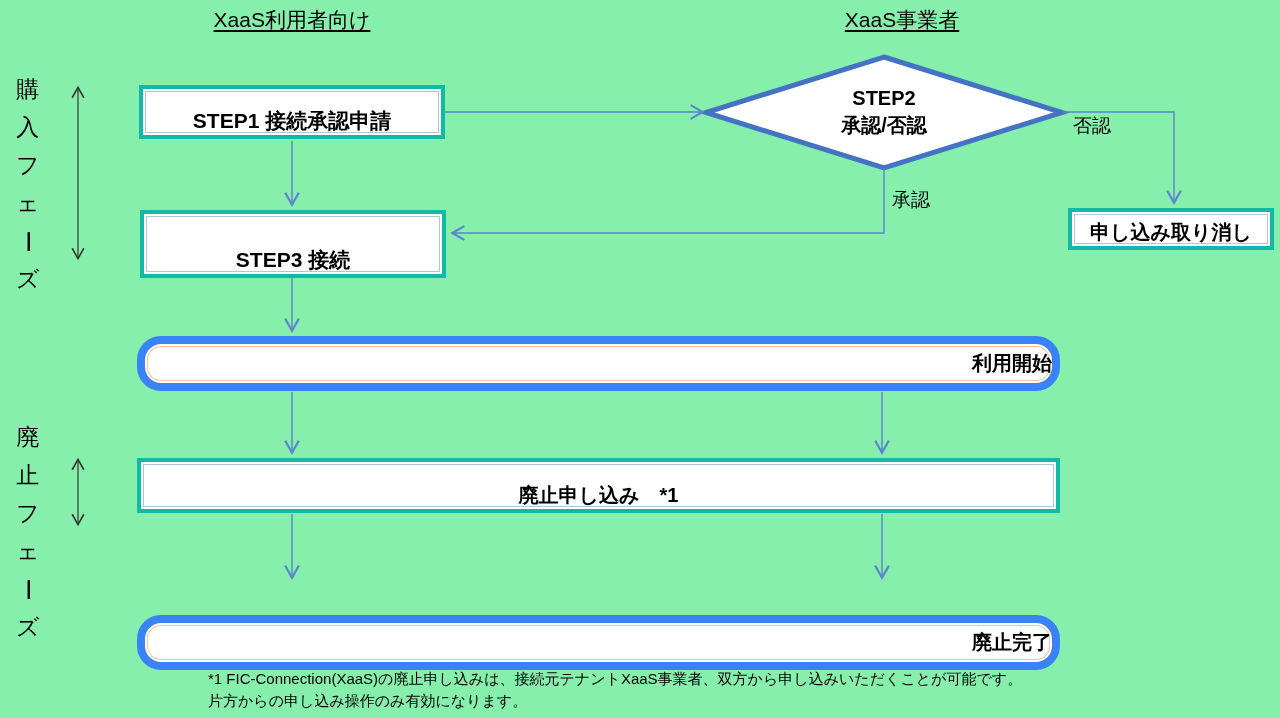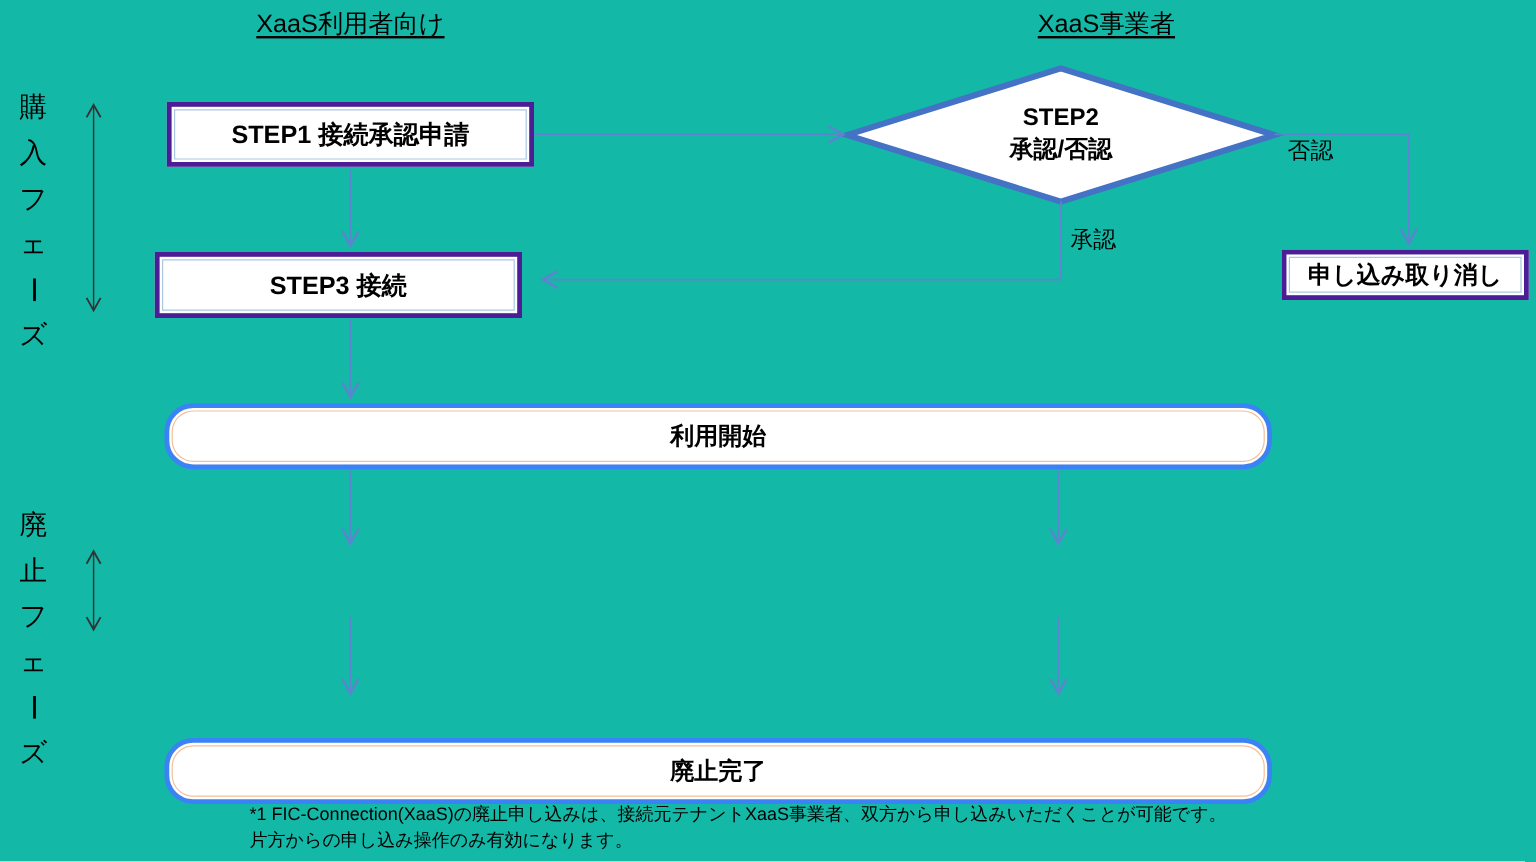--- a/index.html
+++ b/index.html
@@ -1,26 +1,26 @@
 <!DOCTYPE html>
 <html><head>
 <meta charset="utf-8">
 <style>
   html,body{margin:0;padding:0;background:#fff;}
   body{font-family:"Liberation Sans","DejaVu Sans",sans-serif;color:#000;}
-  .canvas{position:relative;width:1280px;height:718px;background:#14b8a6;overflow:hidden;}
+  .canvas{position:relative;width:1280px;height:718px;background:#86efac;overflow:hidden;}
   .abs{position:absolute;}
   svg.overlay{position:absolute;left:0;top:0;width:1280px;height:718px;pointer-events:none;}
 
   .heading{font-size:21px;text-decoration:underline;text-underline-offset:3px;text-align:center;white-space:nowrap;}
 
   .box{display:flex;align-items:center;justify-content:center;background:#fff;box-sizing:border-box;
        font-weight:bold;font-size:21px;white-space:nowrap;}
-  .box-blue{border:4px solid #4c1d95;box-shadow:inset 0 0 0 2px #fff, inset 0 0 0 3px #aac7e2;}
-  .box-orange{border:4px solid #3b82f6;border-radius:24px;box-shadow:inset 0 0 0 2px #fff, inset 0 0 0 3px #f5c09a;}
+  .box-blue{border:4px solid #14b8a6;box-shadow:inset 0 0 0 2px #fff, inset 0 0 0 3px #aac7e2;align-items:flex-end;}
+  .box-orange{border:8px solid #3b82f6;border-radius:24px;box-shadow:inset 0 0 0 2px #fff, inset 0 0 0 3px #f5c09a;justify-content:flex-end;}
 
   .diamond-text{display:flex;flex-direction:column;align-items:center;justify-content:center;
        font-weight:bold;font-size:20px;line-height:27px;text-align:center;}
 
   .edge-label{font-size:19px;white-space:nowrap;}
 
   .vtext{display:flex;flex-direction:column;align-items:center;gap:7px;font-size:23px;}
   .vtext .rot{transform:rotate(90deg);}
 
   .footnote{font-size:15px;line-height:22px;white-space:nowrap;}
@@ -50,21 +50,21 @@
     <path d="M292,392 L292,452" fill="none" stroke="#5B85CE" stroke-width="1.4" marker-end="url(#arrow-blue)"></path>
     <path d="M882,392 L882,452" fill="none" stroke="#5B85CE" stroke-width="1.4" marker-end="url(#arrow-blue)"></path>
     <path d="M292,514 L292,577" fill="none" stroke="#5B85CE" stroke-width="1.4" marker-end="url(#arrow-blue)"></path>
     <path d="M882,514 L882,577" fill="none" stroke="#5B85CE" stroke-width="1.4" marker-end="url(#arrow-blue)"></path>
 
     <path d="M78,88 L78,258" fill="none" stroke="#333333" stroke-width="1.2" marker-start="url(#arrow-black)" marker-end="url(#arrow-black)"></path>
     <path d="M78,460 L78,524" fill="none" stroke="#333333" stroke-width="1.2" marker-start="url(#arrow-black)" marker-end="url(#arrow-black)"></path>
   </svg>
 
   <div class="abs heading" style="left:142px;top:6px;width:300px;">XaaS利用者向け</div>
-  <div class="abs heading" style="left:772px;top:6px;width:300px;">XaaS事業者</div>
+  <div class="abs heading" style="left:752px;top:6px;width:300px;">XaaS事業者</div>
 
   <div class="abs vtext" style="left:16px;top:74px;">
       <span>購</span>
       <span>入</span>
       <span>フ</span>
       <span>ェ</span>
       <span class="rot">ー</span>
       <span>ズ</span>
     </div>
   <div class="abs vtext" style="left:16px;top:422px;">
@@ -78,32 +78,35 @@
 
   <div class="abs box box-blue" style="left:139px;top:85px;width:306px;height:54px;">
     <span>STEP1 接続承認申請</span>
   </div>
 
   <div class="abs diamond-text" style="left:784px;top:83px;width:200px;height:58px;">
     <span>STEP2</span>
     <span>承認/否認</span>
   </div>
 
-  <div class="abs box box-blue" style="left:129px;top:210px;width:306px;height:55px;">
+  <div class="abs box box-blue" style="left:140px;top:210px;width:306px;height:68px;">
     <span>STEP3 接続</span>
   </div>
 
   <div class="abs box box-blue" style="left:1068px;top:208px;width:206px;height:42px;font-size:20px;">
     <span>申し込み取り消し</span>
   </div>
 
   <div class="abs box box-orange" style="left:137px;top:336px;width:923px;height:55px;font-size:20px;">
     <span>利用開始</span>
   </div>
 
+  <div class="abs box box-blue" style="left:137px;top:458px;width:923px;height:55px;font-size:20px;">
+    <span>廃止申し込み　*1</span>
+  </div>
 
   <div class="abs box box-orange" style="left:137px;top:583px;width:923px;height:55px;font-size:20px;margin-top:32px;">
     <span>廃止完了</span>
   </div>
 
   <div class="abs edge-label" style="left:1073px;top:80px;margin-top:33px;">否認</div>
   <div class="abs edge-label" style="left:892px;top:187px;">承認</div>
 
   <div class="abs footnote" style="left:208px;top:668px;">
     <div>*1  FIC-Connection(XaaS)の廃止申し込みは、接続元テナントXaaS事業者、双方から申し込みいただくことが可能です。</div>

